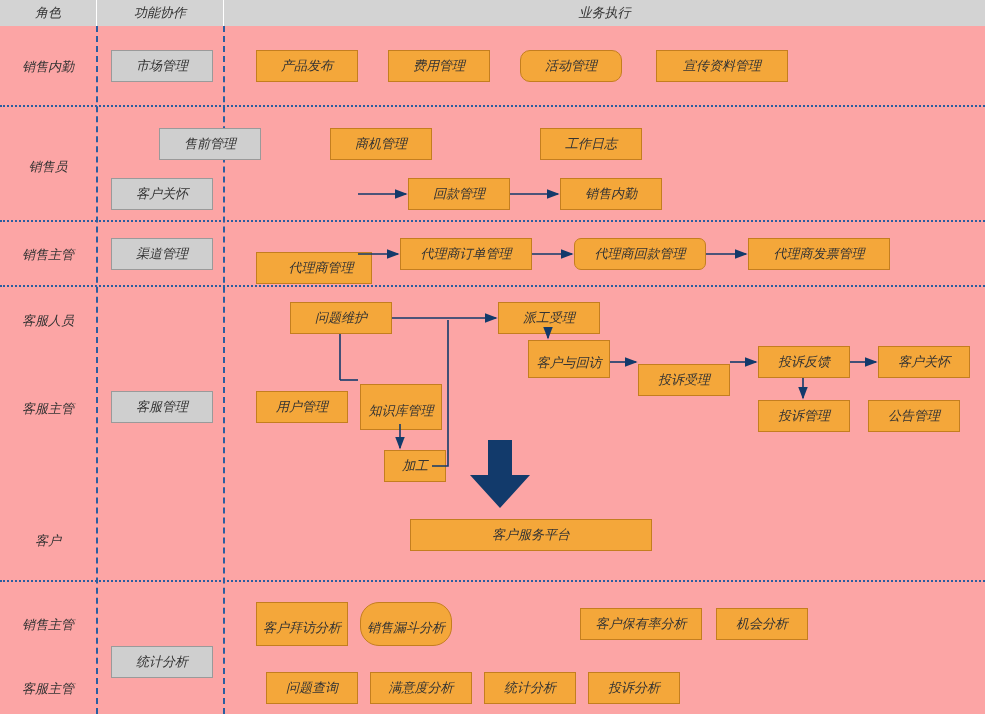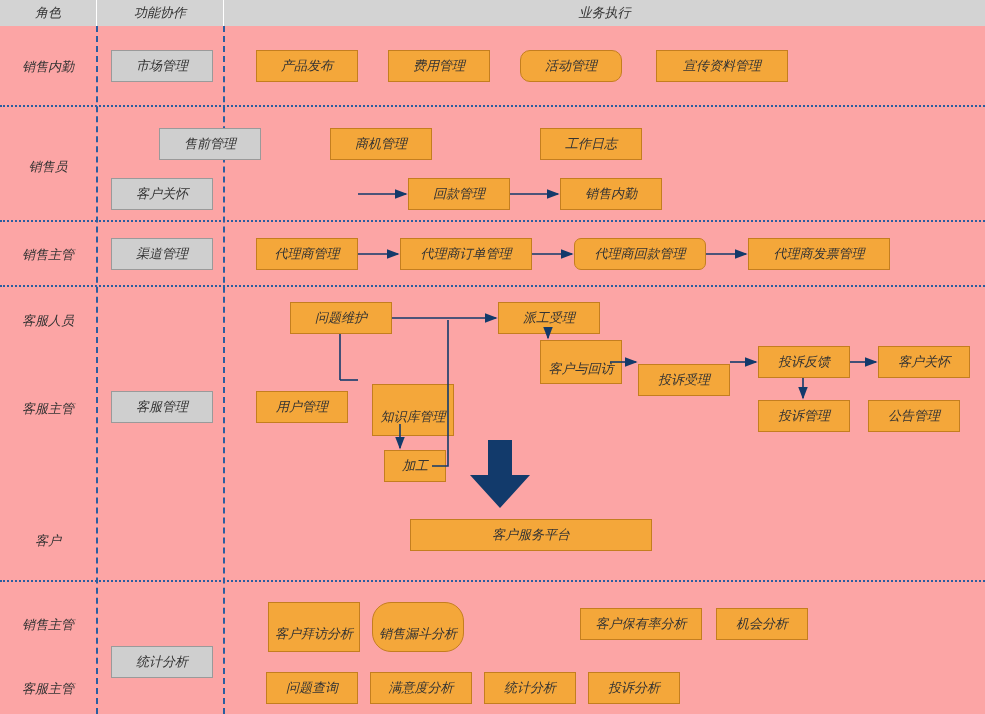--- a/index.html
+++ b/index.html
@@ -5,21 +5,21 @@
   html, body { margin: 0; padding: 0; font-family: "Microsoft YaHei", sans-serif; font-size: 13px; color: #333; }
   .canvas { position: relative; width: 985px; height: 714px; background: #fca5a5; font-style: italic; }
   .hdr { position: absolute; top: 0; height: 26px; line-height: 26px; text-align: center; background: #d3d3d3; border-right: 1px solid #fff; }
   .vline { position: absolute; width: 0; border-left: 2px dashed #2a5ea0; }
   .hline { position: absolute; height: 0; border-top: 2px dotted #2a5ea0; }
   .role { position: absolute; width: 96px; left: 0; text-align: center; }
   .gbox { position: absolute; width: 100px; height: 30px; line-height: 30px; text-align: center;
           background: #cfcfcf; border: 1px solid #9a9a9a; }
   .obox { position: absolute; height: 30px; line-height: 30px; text-align: center;
           background: #f4a73a; border: 1px solid #c47e1f; }
-  .obox2 { line-height: 15px; padding-top: 12px; display: flex; align-items: center; justify-content: center; margin-left: 12px; }
+  .obox2 { line-height: 15px; padding-top: 6px; display: flex; align-items: center; justify-content: center; }
   .platform { position: absolute; background: #f4a73a; border: 1px solid #c47e1f; text-align: center; }
   .bigarrow { position: absolute; fill: #123a6b; }
   svg.flow { position: absolute; left: 0; top: 0; width: 985px; height: 714px; pointer-events: none; }
   svg.flow line, svg.flow polyline { stroke: #123a6b; stroke-width: 1.6; fill: none; }
 </style>
 </head>
 <body>
 
 <div class="canvas">
 
@@ -54,21 +54,21 @@
   <div class="obox" style="left:256px; top:50px; width:100px;">产品发布</div>
   <div class="obox" style="left:388px; top:50px; width:100px;">费用管理</div>
   <div class="obox" style="left:520px; top:50px; width:100px;border-radius:10px;">活动管理</div>
   <div class="obox" style="left:656px; top:50px; width:130px;">宣传资料管理</div>
 
   <div class="obox" style="left:330px; top:128px; width:100px;">商机管理</div>
   <div class="obox" style="left:540px; top:128px; width:100px;">工作日志</div>
   <div class="obox" style="left:408px; top:178px; width:100px;">回款管理</div>
   <div class="obox" style="left:560px; top:178px; width:100px;">销售内勤</div>
 
-  <div class="obox" style="left:256px; top:238px; width:100px;">代理商管理</div>
+  <div class="obox" style="left:256px; top:252px; width:100px;padding-left:14px;">代理商管理</div>
   <div class="obox" style="left:400px; top:238px; width:130px;">代理商订单管理</div>
   <div class="obox" style="left:574px; top:238px; width:130px;border-radius:7px;">代理商回款管理</div>
   <div class="obox" style="left:748px; top:238px; width:140px;">代理商发票管理</div>
 
   <div class="obox" style="left:290px; top:302px; width:100px;">问题维护</div>
   <div class="obox" style="left:498px; top:302px; width:100px;">派工受理</div>
   <div class="obox obox2" style="left:528px; top:340px; width:80px;">客户与回访</div>
   <div class="obox" style="left:638px; top:364px; width:90px;">投诉受理</div>
   <div class="obox" style="left:758px; top:346px; width:90px;">投诉反馈</div>
   <div class="obox" style="left:878px; top:346px; width:90px;">客户关怀</div>

